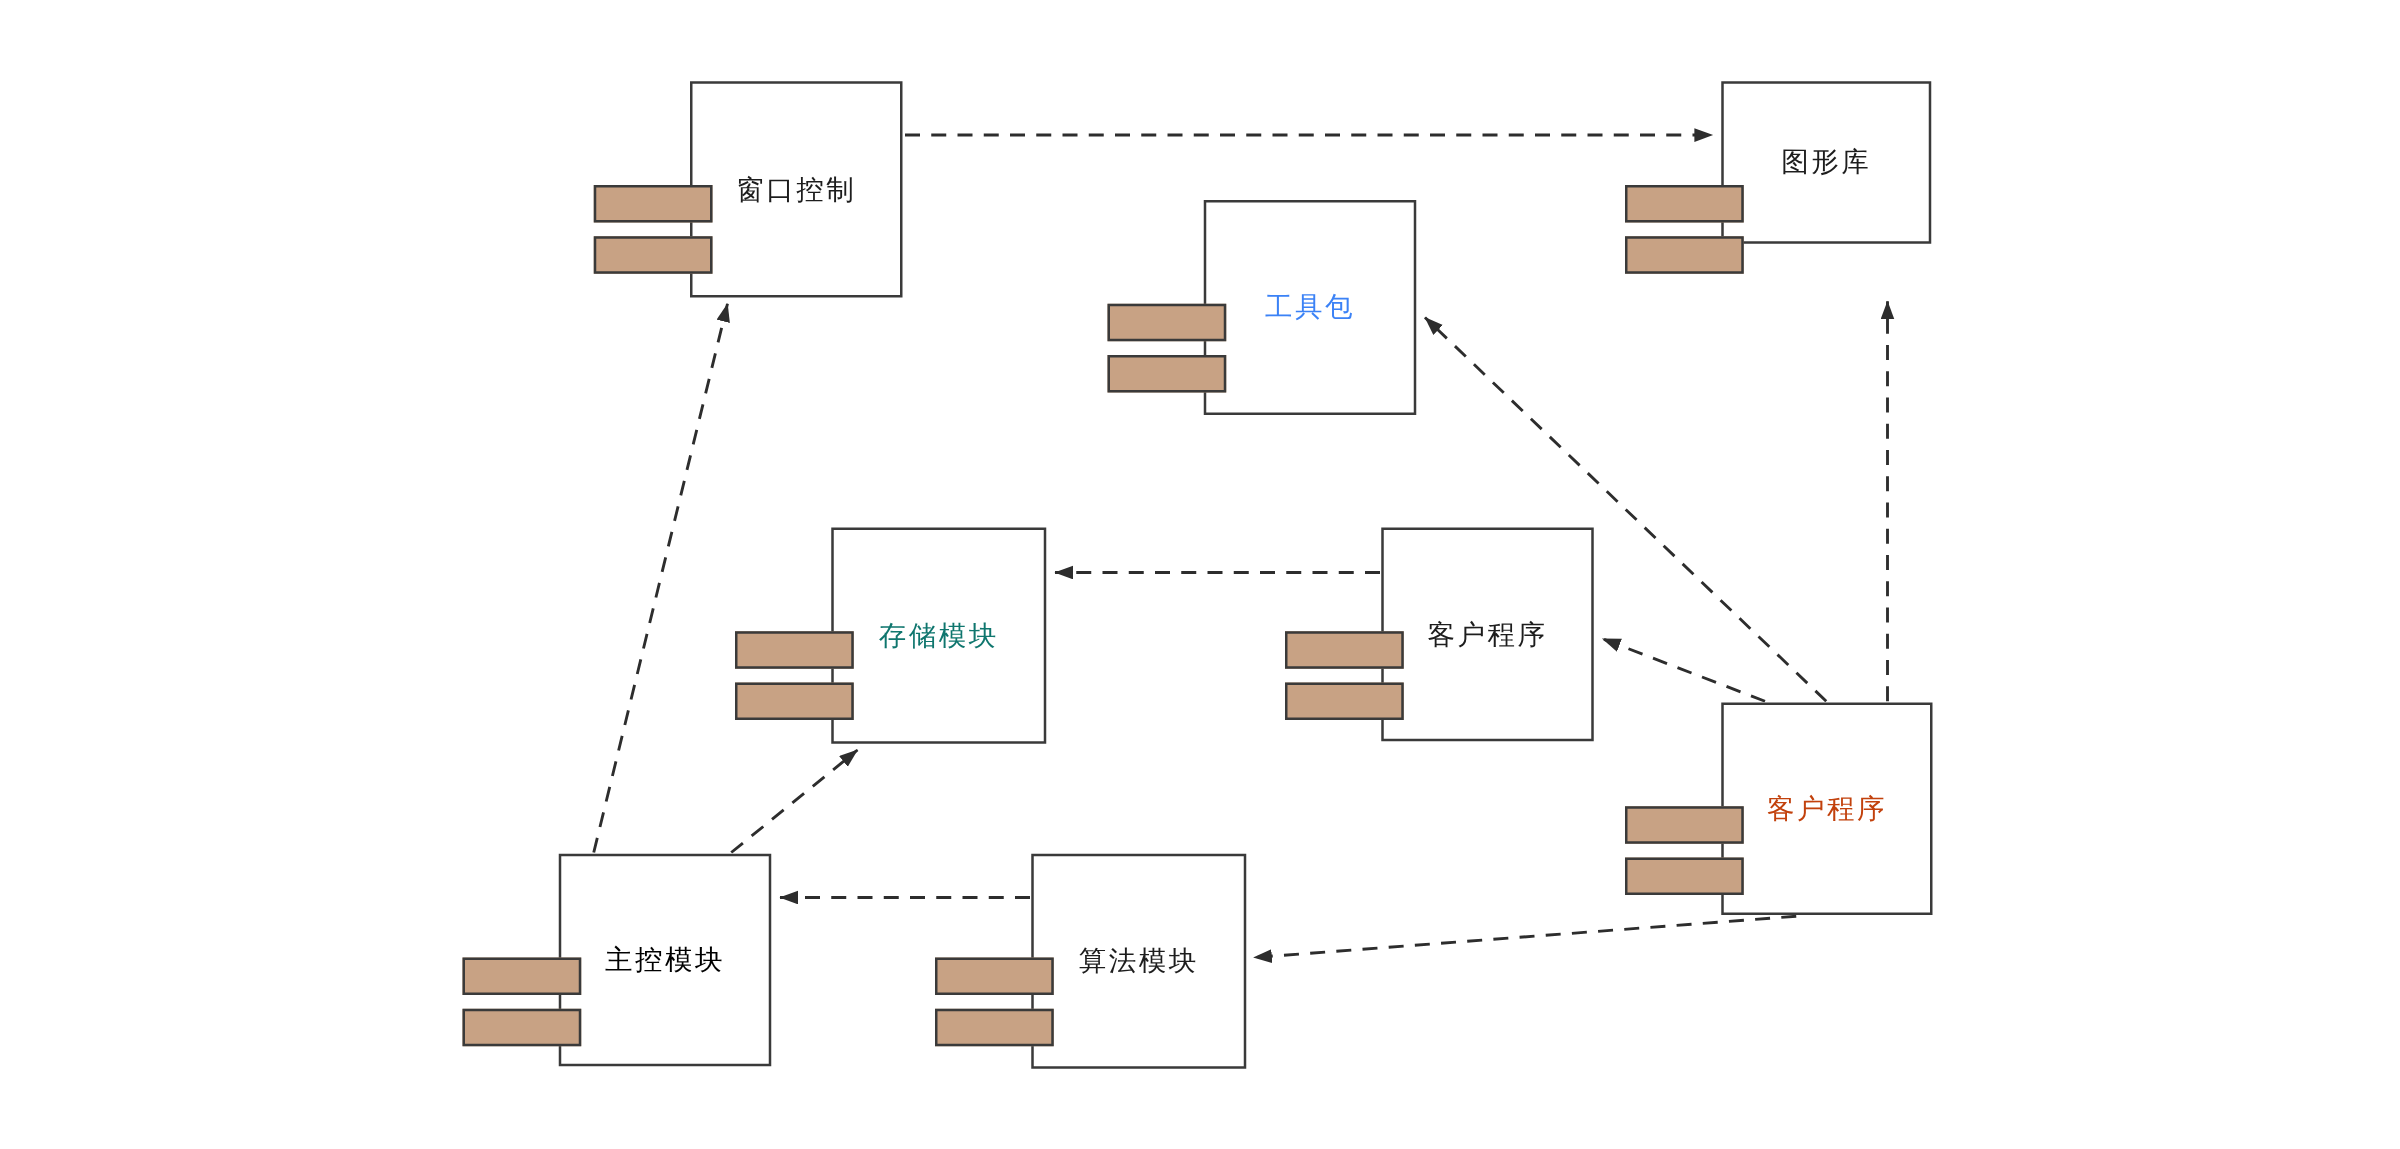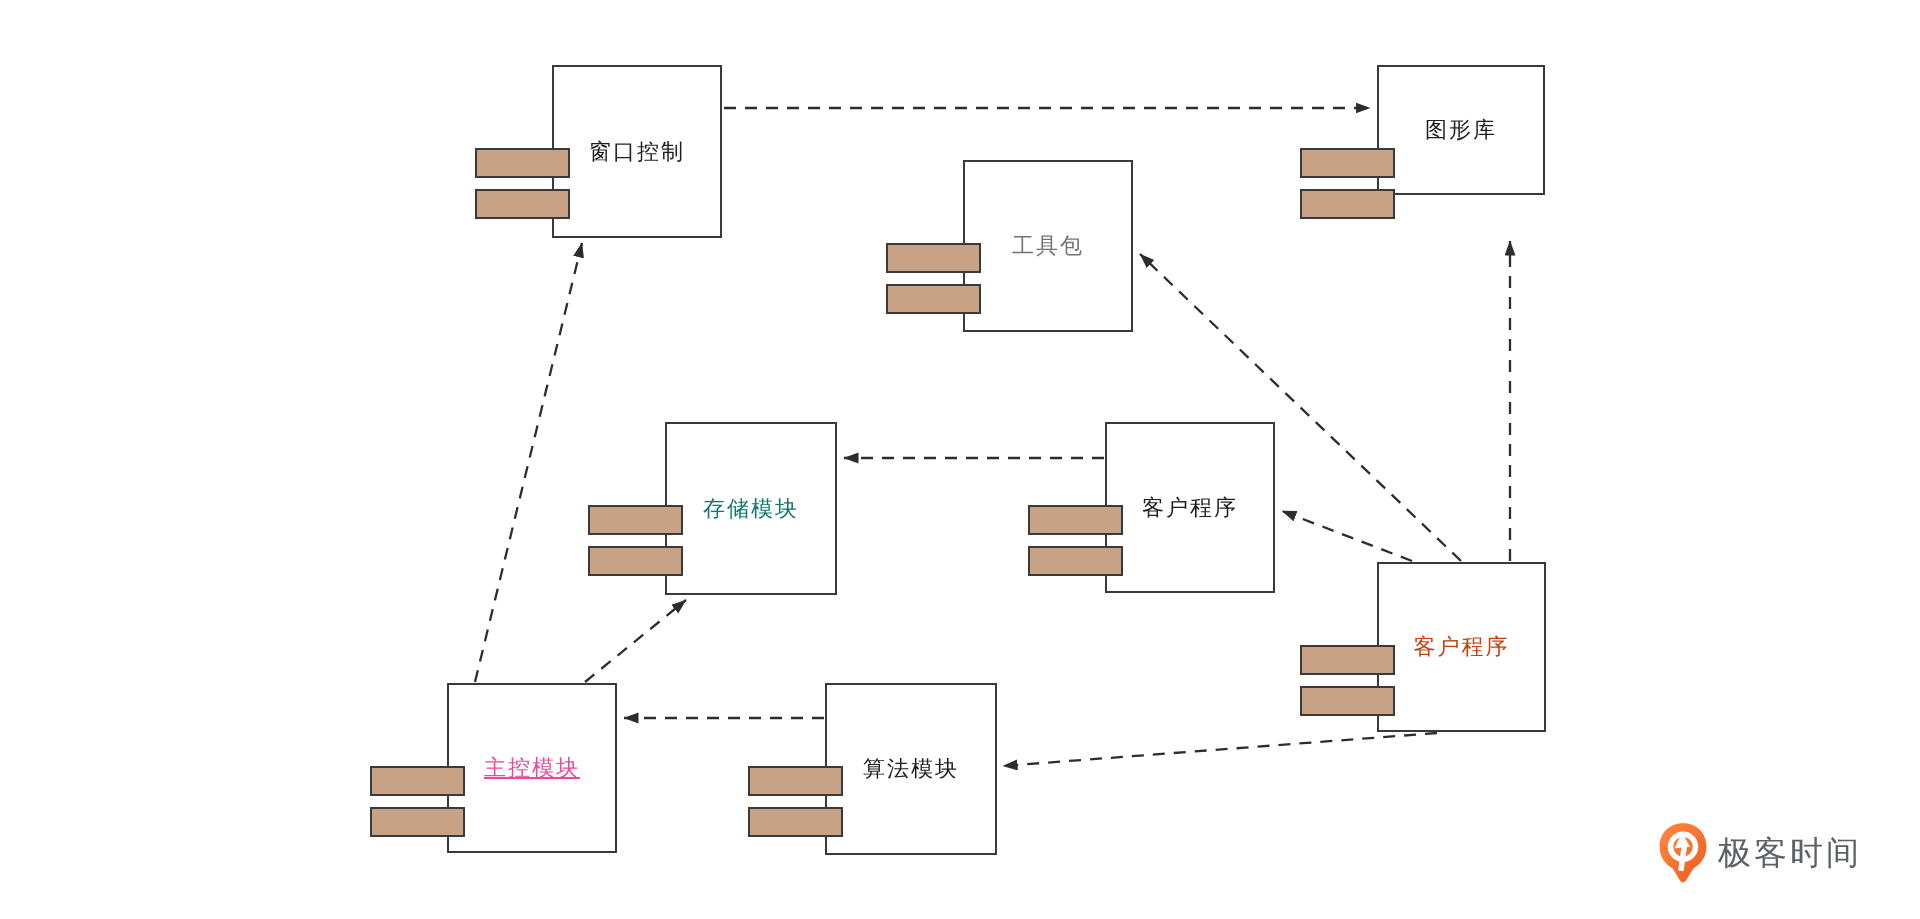--- a/index.html
+++ b/index.html
@@ -105,59 +105,43 @@
         <span class="label" style="color: rgb(29, 29, 29);">窗口控制</span>
       </div>
       <div class="component" style="left: 1377px; top: 65px; width: 168px; height: 130px; border-color: rgb(58, 58, 58); background: rgb(255, 255, 255);">
         <div class="tab tab-1" style="background: rgb(200, 162, 132);"></div>
         <div class="tab tab-2" style="background: rgb(200, 162, 132);"></div>
         <span class="label" style="color: rgb(29, 29, 29);">图形库</span>
       </div>
       <div class="component" style="left: 963px; top: 160px; width: 170px; height: 172px; border-color: rgb(58, 58, 58); background: rgb(255, 255, 255);">
         <div class="tab tab-1" style="background: rgb(200, 162, 132);"></div>
         <div class="tab tab-2" style="background: rgb(200, 162, 132);"></div>
-        <span class="label" style="color: #737373;">工具包</span>
+        <span class="label" style="color: #3b82f6;">工具包</span>
       </div>
       <div class="component" style="left: 665px; top: 422px; width: 172px; height: 173px; border-color: rgb(58, 58, 58); background: rgb(255, 255, 255);">
         <div class="tab tab-1" style="background: rgb(200, 162, 132);"></div>
         <div class="tab tab-2" style="background: rgb(200, 162, 132);"></div>
         <span class="label" style="color: #0f766e;">存储模块</span>
       </div>
       <div class="component" style="left: 1105px; top: 422px; width: 170px; height: 171px; border-color: rgb(58, 58, 58); background: rgb(255, 255, 255);">
         <div class="tab tab-1" style="background: rgb(200, 162, 132);"></div>
         <div class="tab tab-2" style="background: rgb(200, 162, 132);"></div>
         <span class="label" style="color: rgb(29, 29, 29);">客户程序</span>
       </div>
       <div class="component" style="left: 1377px; top: 562px; width: 169px; height: 170px; border-color: rgb(58, 58, 58); background: rgb(255, 255, 255);">
         <div class="tab tab-1" style="background: rgb(200, 162, 132);"></div>
         <div class="tab tab-2" style="background: rgb(200, 162, 132);"></div>
         <span class="label" style="color: #c2410c;">客户程序</span>
       </div>
       <div class="component" style="left: 447px; top: 683px; width: 170px; height: 170px; border-color: rgb(58, 58, 58); background: rgb(255, 255, 255);">
         <div class="tab tab-1" style="background: rgb(200, 162, 132);"></div>
         <div class="tab tab-2" style="background: rgb(200, 162, 132);"></div>
-        <span class="label" style="color: #ec4899; text-decoration: underline;">主控模块</span>
+        <span class="label" style="color: #000000;">主控模块</span>
       </div>
       <div class="component" style="left: 825px; top: 683px; width: 172px; height: 172px; border-color: rgb(58, 58, 58); background: rgb(255, 255, 255);">
         <div class="tab tab-1" style="background: rgb(200, 162, 132);"></div>
         <div class="tab tab-2" style="background: rgb(200, 162, 132);"></div>
         <span class="label" style="color: rgb(29, 29, 29);">算法模块</span>
       </div>
     </div>
 
-  <div id="logo">
-    <svg class="logo-icon-svg" viewBox="0 0 64 78" xmlns="http://www.w3.org/2000/svg">
-      <defs>
-        <linearGradient id="logoGrad" x1="0" y1="0" x2="1" y2="1">
-          <stop offset="0" stop-color="#ff8a45"></stop>
-          <stop offset="1" stop-color="#ef5a1a"></stop>
-        </linearGradient>
-      </defs>
-      <path d="M32 1 C14 1 2 14 2 31 C2 44 9 53 19 59 L28 74 C30 77.5 34 77.5 36 74 L45 59 C55 53 62 44 62 31 C62 14 50 1 32 1 Z" fill="url(#logoGrad)"></path>
-      <circle cx="32" cy="31" r="16" fill="none" stroke="#ffffff" stroke-width="7"></circle>
-      <rect x="28" y="30" width="7" height="32" fill="#ffffff" transform="rotate(8 32 46)"></rect>
-      <path d="M31 13 L21 33 L41 31 Z" fill="#ffffff"></path>
-      <path d="M31 13 L21 33 L41 31 Z" fill="none" stroke="url(#logoGrad)" stroke-width="0"></path>
-    </svg>
-    <span class="logo-text">极客时间</span>
-  </div>
 
 </div>
 
 </body></html>

